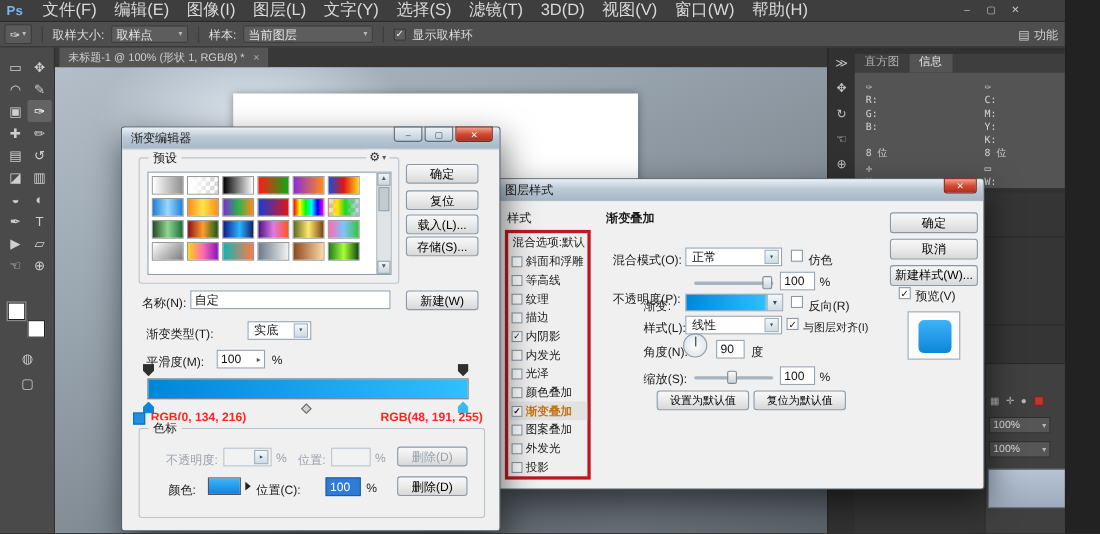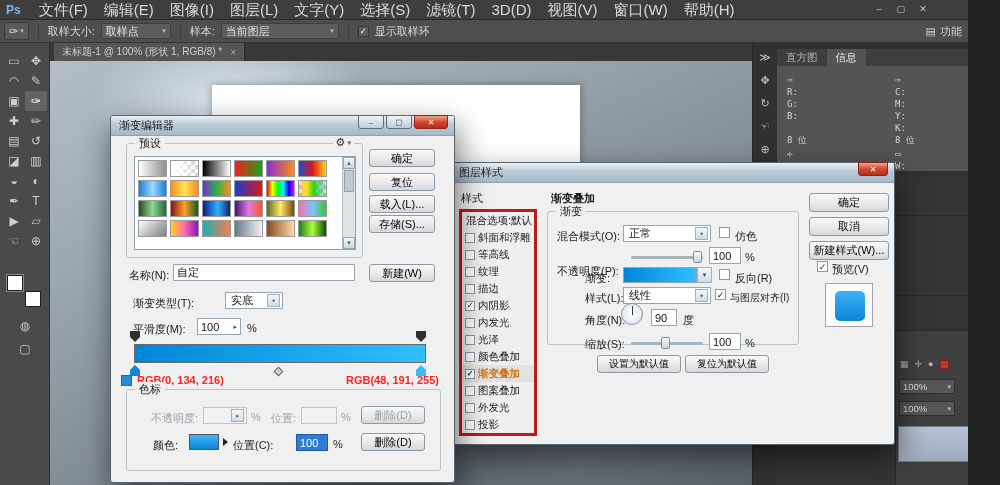--- a/index.html
+++ b/index.html
@@ -44,21 +44,21 @@
 #blob1{left:40px;top:-30px;width:280px;height:150px;background:radial-gradient(closest-side,rgba(231,240,249,0.85),rgba(231,240,249,0));}
 #blob2{left:430px;top:40px;width:300px;height:220px;background:radial-gradient(closest-side,rgba(140,150,160,0.5),rgba(140,150,160,0));}
 #blob3{left:120px;top:260px;width:420px;height:220px;background:radial-gradient(closest-side,rgba(60,66,72,0.55),rgba(60,66,72,0));}
 #doc{position:absolute;left:162px;top:24px;width:368px;height:250px;background:#fff;box-shadow:0 0 8px rgba(0,0,0,0.35);}
 
 
 #rightpanels{position:absolute;top:43px;left:752px;width:248px;bottom:0;background:#313131;border-left:1px solid #262626;z-index:2;}
 #sidestrip{position:absolute;left:0;top:8px;width:24px;display:flex;flex-direction:column;align-items:center;gap:10px;color:#c2c2c2;font-size:11px;}
 #infopanel{position:absolute;left:24px;top:6px;right:2px;height:122px;}
 #info-tabs{height:17px;background:#3e3e3e;display:flex;align-items:center;font-size:10.5px;}
-.ptab{padding:0 9px;line-height:17px;color:#b0b0b0;}
+.ptab{padding:0 9px;line-height:17px;color:#b0b0b0;font-family:Liberation Mono, monospace;}
 .ptab.active{background:#545454;color:#e8e8e8;}
 #info-menu{margin-left:auto;padding-right:6px;color:#a8a8a8;}
 #info-body{position:absolute;left:0;right:0;top:17px;bottom:0;background:#545454;color:#d6d6d6;font-family:"DejaVu Sans Mono",monospace;font-size:9px;}
 .info-col{position:absolute;line-height:12px;}
 .info-ic{color:#c9c9c9;font-size:10px;}
 #rp-fill{position:absolute;left:24px;right:0;top:132px;bottom:0;background:#353535;}
 .rp-sep{position:absolute;left:0;right:0;height:1px;background:#2a2a2a;}
 
 
 #layers-frag{position:absolute;right:0;bottom:0;width:105px;height:155px;background:#404040;border-left:1px solid #2a2a2a;border-top:1px solid #2a2a2a;}
@@ -349,23 +349,20 @@
         <span class="lcheck"></span>
         <span>外发光</span>
       </div>
       <div class="ls-item">
         <span class="lcheck"></span>
         <span>投影</span>
       </div>
     </div>
 
     <span class="lab" style="left:100px;top:28px;font-weight:bold">渐变叠加</span>
-    <div class="group" style="left:96px;top:48px;width:252px;height:134px">
-      <span class="glabel">渐变</span>
-    </div>
 
     <span class="lab" style="left:106px;top:66px">混合模式(O):</span>
     <div class="combo" style="left:172px;top:62px;width:88px">
       <span>正常</span>
       <span class="car">▾</span>
     </div>
     <span class="check" style="left:268px;top:64px"></span>
     <span class="lab" style="left:284px;top:66px">仿色</span>
 
     <span class="lab" style="left:106px;top:101px">不透明度(P):</span>

